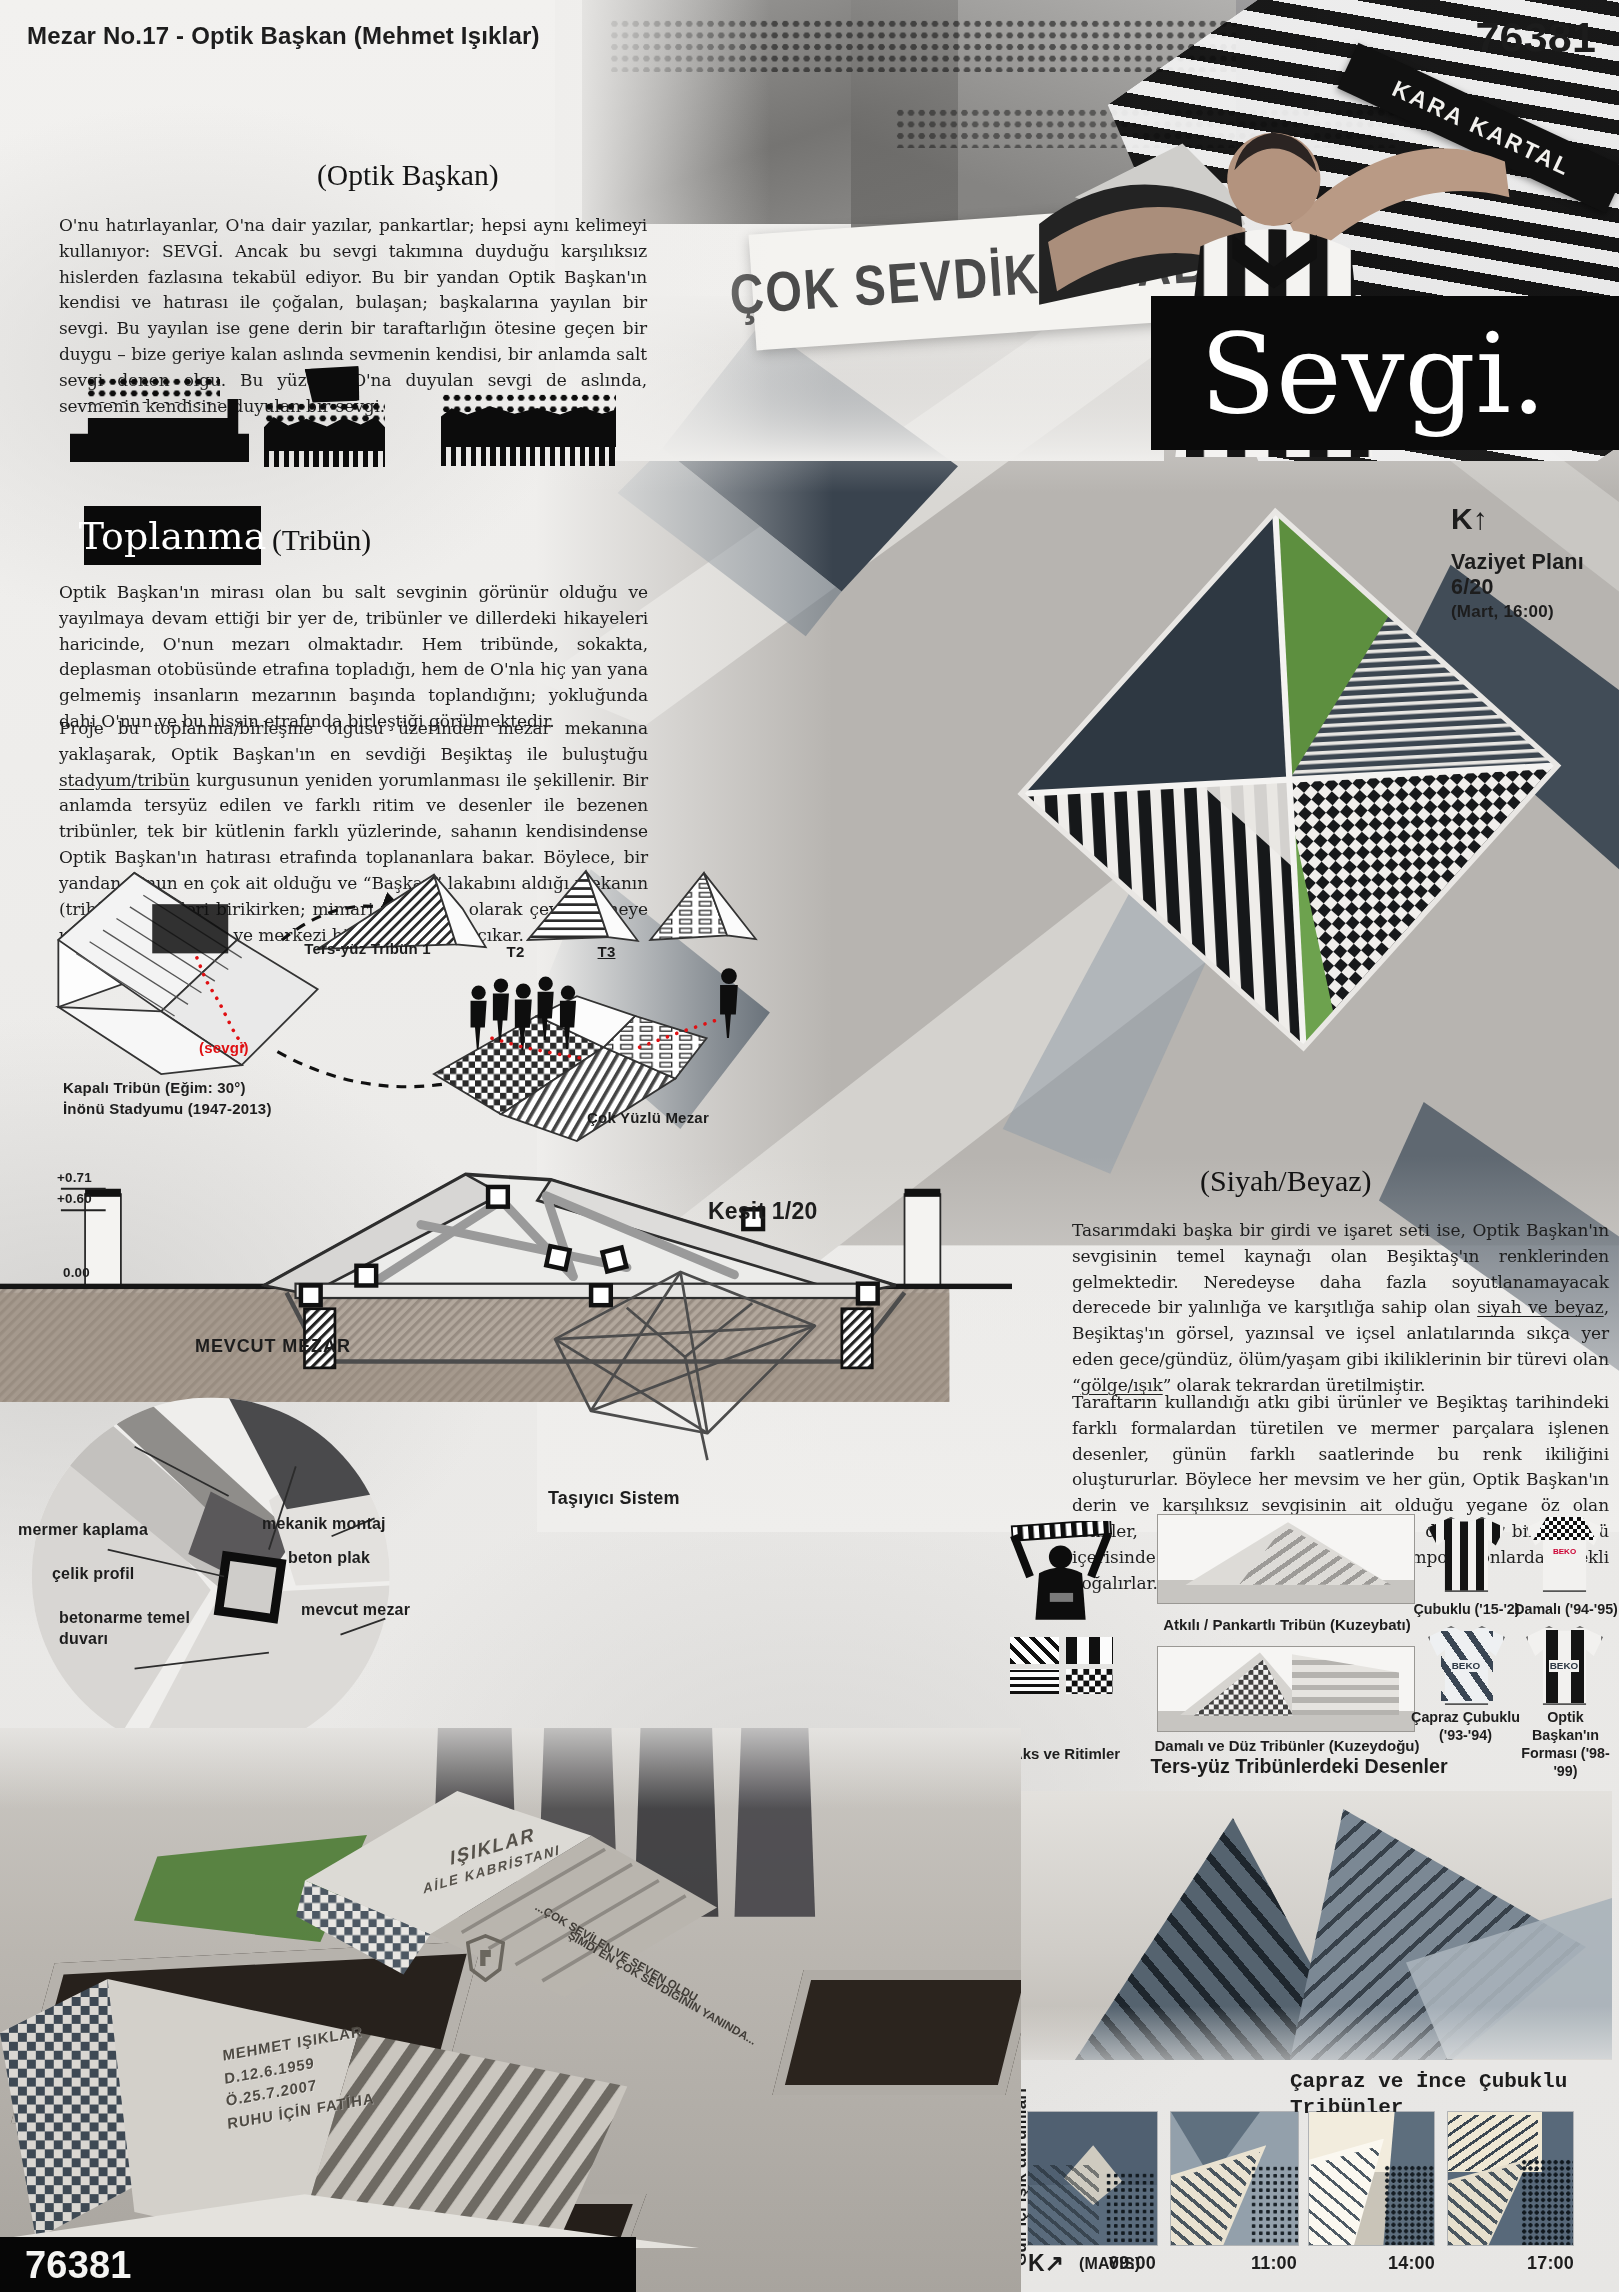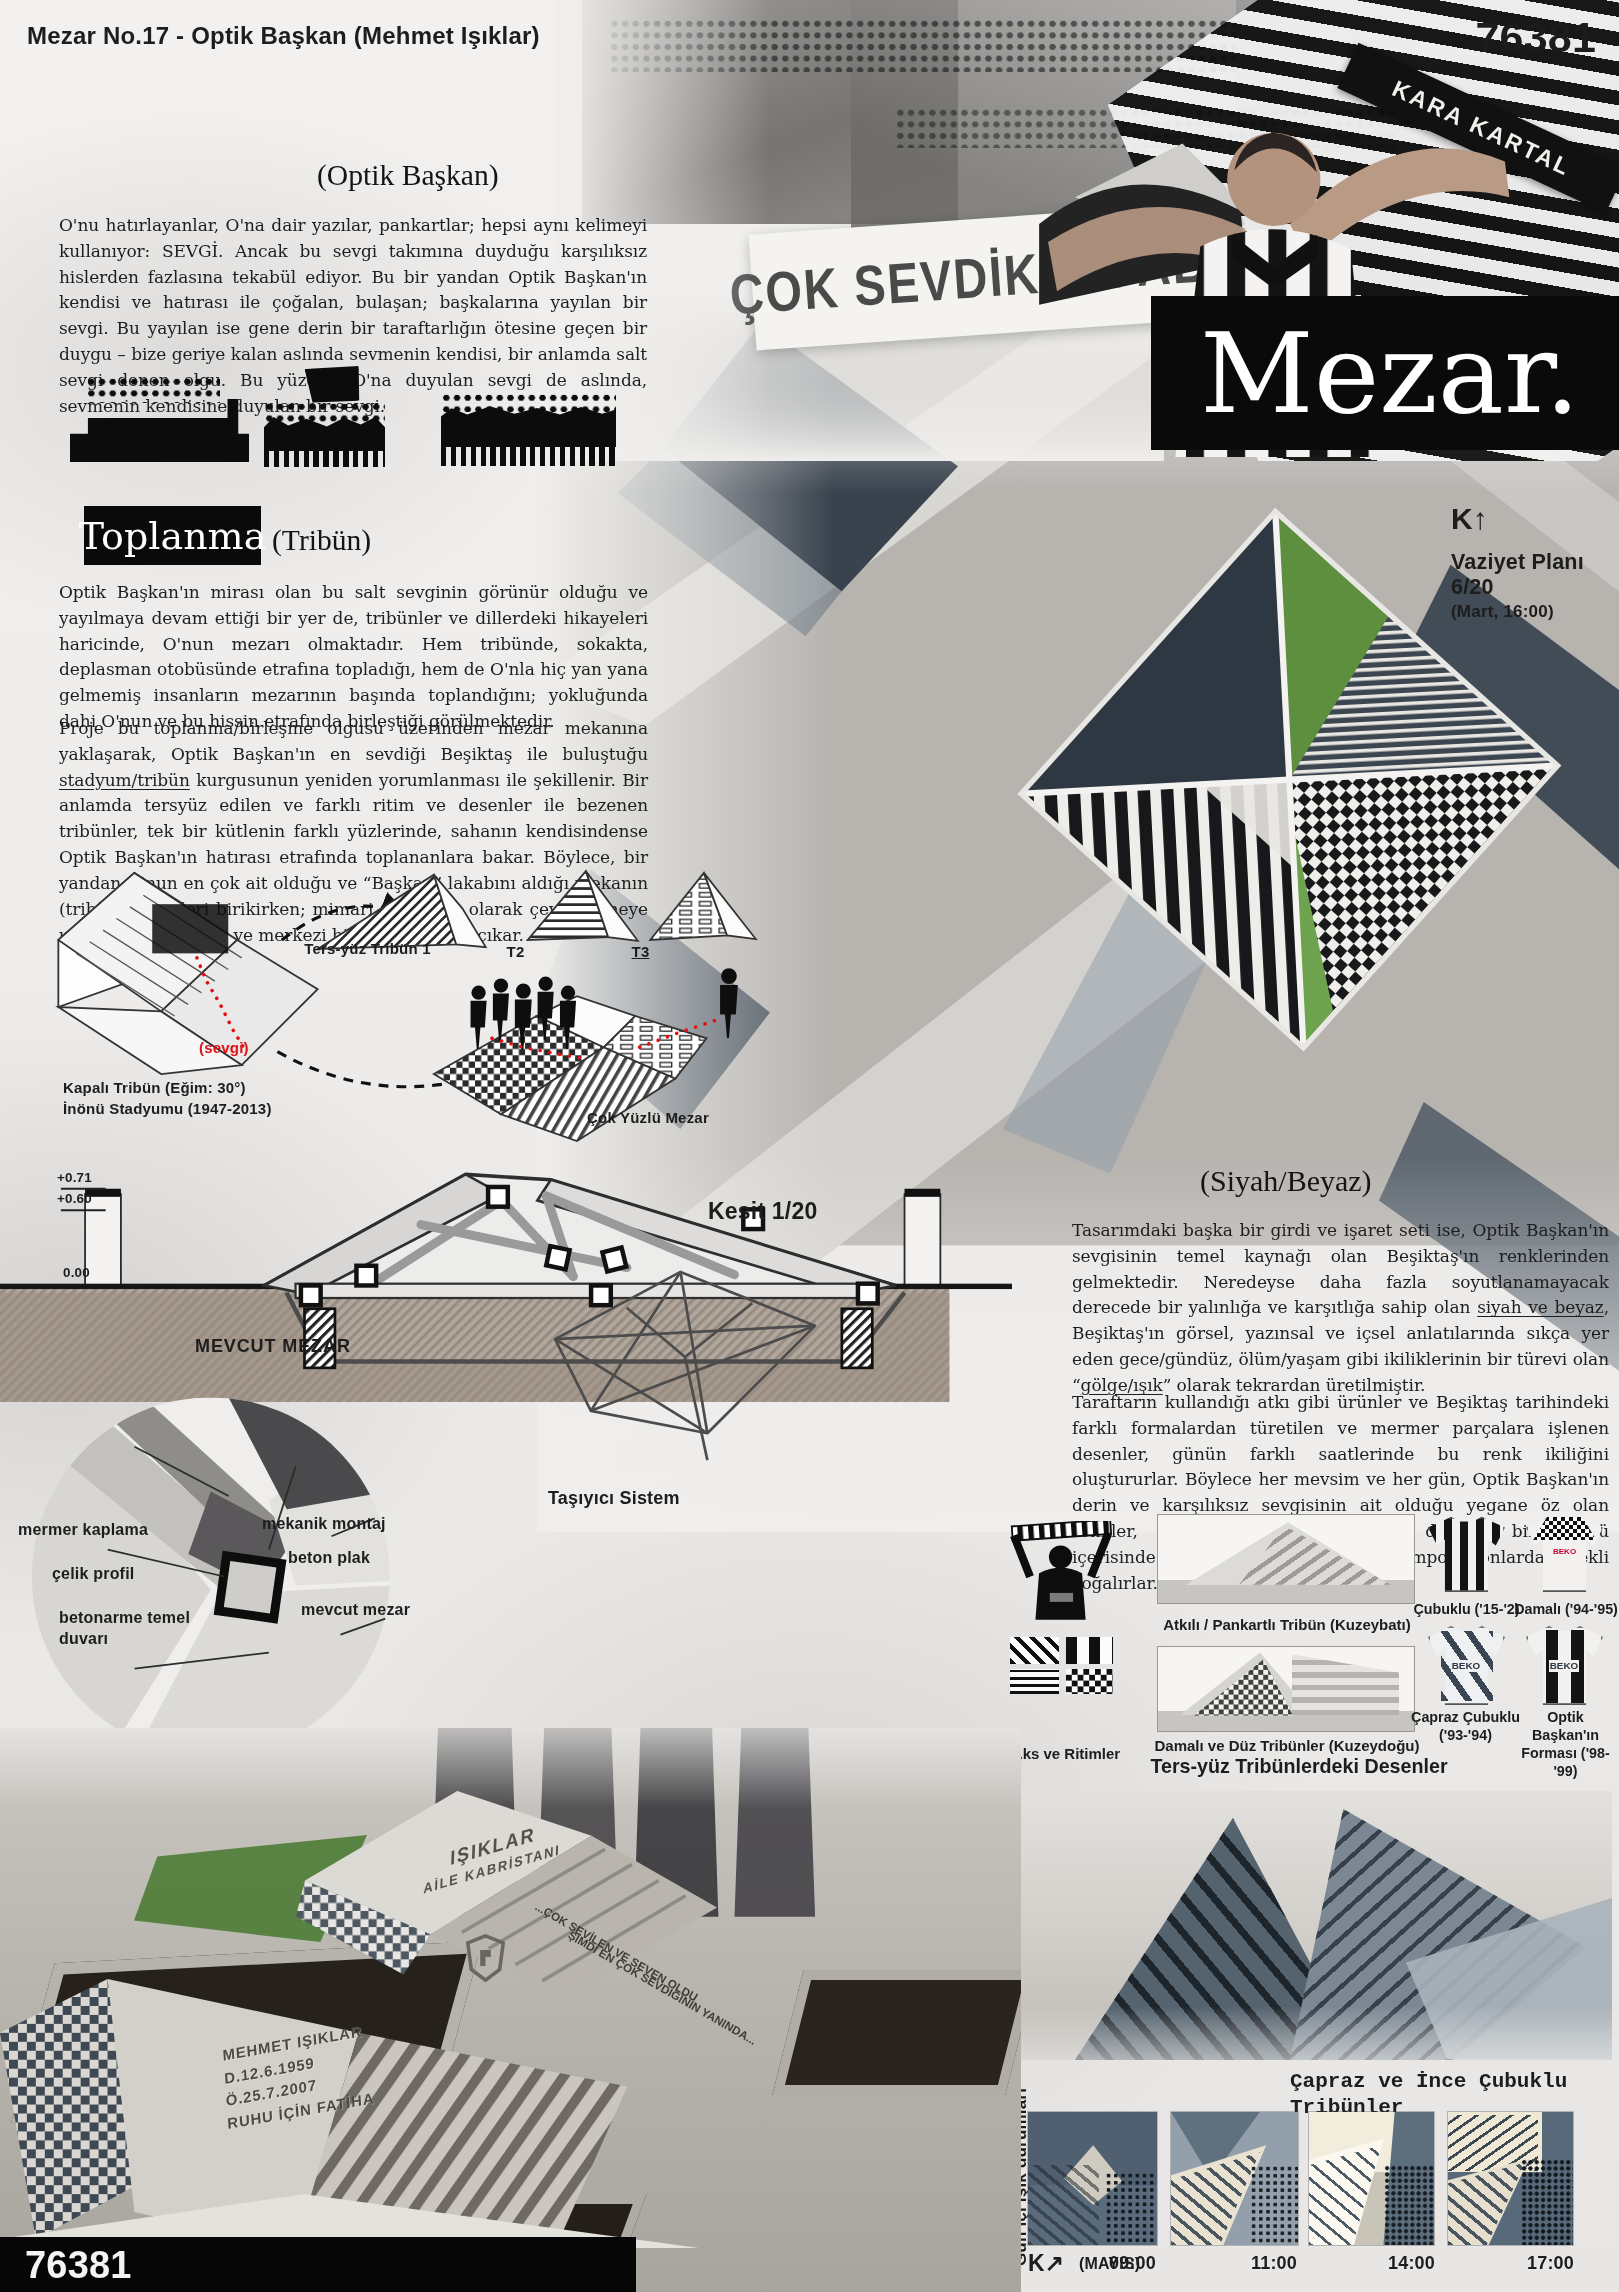--- a/index.html
+++ b/index.html
@@ -125,21 +125,21 @@
       </svg>
     </div>
     <div class="abs fade-l" style="left:0;top:0;width:215px;height:100%;"></div>
     <div class="abs fade-b" style="left:0;top:340px;width:609px;height:121px;"></div>
   </div>
 
   <div class="lbl" style="left:27px;top:21.5px;font-size:24px;">Mezar No.17 - Optik Başkan (Mehmet Işıklar)</div>
   <div class="lbl" style="right:23px;top:12.5px;font-size:43px;color:#1c1c1c;">76381</div>
 
   <div class="hbox" style="left:1151px;top:296px;width:468px;height:154px;justify-content:flex-start;">
-    <span style="font-size:111px;padding-left:49px;line-height:1;">Mezar.</span>
+    <span style="font-size:111px;padding-left:49px;line-height:1;">Sevgi.</span>
   </div>
 
   <div class="hsub" style="left:317px;top:159px;font-size:29.6px;">(Optik Başkan)</div>
   <div class="body-par" style="left:59px;top:213px;width:588px;">O'nu hatırlayanlar, O'na dair yazılar, pankartlar; hepsi aynı kelimeyi kullanıyor: SEVGİ. Ancak bu sevgi takımına duyduğu karşılıksız hislerden fazlasına tekabül ediyor. Bu bir yandan Optik Başkan'ın kendisi ve hatırası ile çoğalan, bulaşan; başkalarına yayılan bir sevgi. Bu yayılan ise gene derin bir taraftarlığın ötesine geçen bir duygu – bize geriye kalan aslında sevmenin kendisi, bir anlamda salt sevgi denen olgu. Bu yüzden O'na duyulan sevgi de aslında, sevmenin kendisine duyulan bir sevgi.</div>
 
   <div class="abs" style="left:70px;top:376px;width:179px;height:94px;">
     <div class="abs dots" style="left:16px;top:0;width:134px;height:27px;"></div>
     <div class="abs" style="left:0;top:23px;width:179px;height:63px;background:#0c0c0c;clip-path:polygon(0 100%,0 55%,10% 55%,10% 30%,88% 30%,88% 0,94% 0,94% 55%,100% 55%,100% 100%);"></div>
   </div>
   <div class="abs" style="left:264px;top:365px;width:121px;height:103px;">
@@ -242,21 +242,21 @@
       <use href="#pers" transform="translate(530,190) scale(1.05)"></use>
       <use href="#pers" transform="translate(555,180)"></use>
       <use href="#pers" transform="translate(580,190)"></use>
       <use href="#pers" transform="translate(760,175) scale(1.1)"></use>
       <polyline points="495,205 530,215 565,222 600,228" fill="none" stroke="#e01013" stroke-width="4" stroke-dasharray="0.1 11" stroke-linecap="round"></polyline>
       <polyline points="660,215 700,200 745,185" fill="none" stroke="#e01013" stroke-width="4" stroke-dasharray="0.1 11" stroke-linecap="round"></polyline>
     </svg>
   </div>
   <div class="lbl small center" style="left:287px;top:940px;width:161px;">Ters-yüz Tribün 1</div>
   <div class="lbl small center" style="left:502px;top:943px;width:27px;">T2</div>
-  <div class="lbl small center" style="left:627px;top:943px;width:27px;text-decoration:underline;">T3</div>
+  <div class="lbl small center" style="left:593px;top:943px;width:27px;text-decoration:underline;">T3</div>
   <div class="lbl small" style="left:199px;top:1039px;color:#e01013;">(sevgi)</div>
   <div class="lbl small" style="left:63px;top:1079px;">Kapalı Tribün (Eğim: 30°)</div>
   <div class="lbl small" style="left:63px;top:1100px;">İnönü Stadyumu (1947-2013)</div>
   <div class="lbl small" style="left:587px;top:1109px;">Çok Yüzlü Mezar</div>
 
   <div class="abs" style="left:0;top:1160px;width:1012px;height:242px;">
     <svg width="1012" height="242" viewBox="0 0 1130 270">
       <defs>
         <pattern id="khD" width="8" height="8" patternTransform="rotate(45)" patternUnits="userSpaceOnUse">
             <rect width="8" height="8" fill="#fff"></rect>

